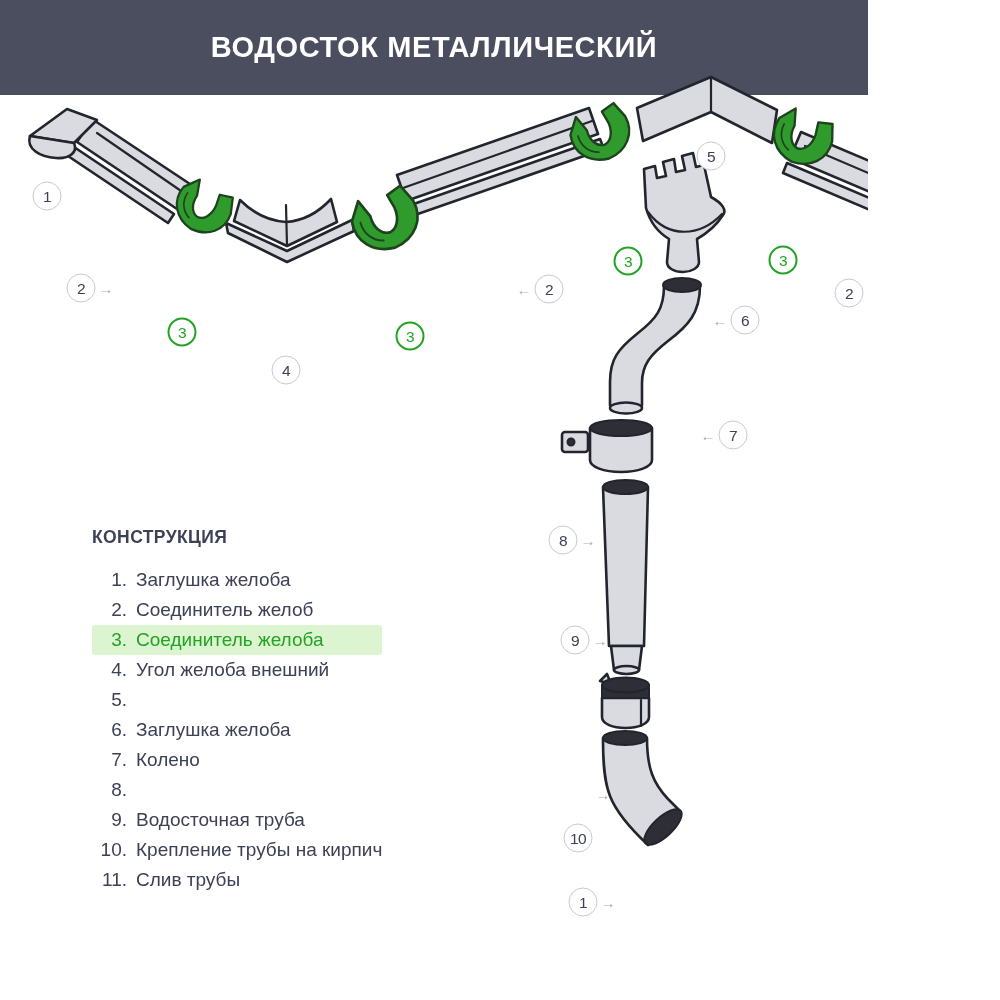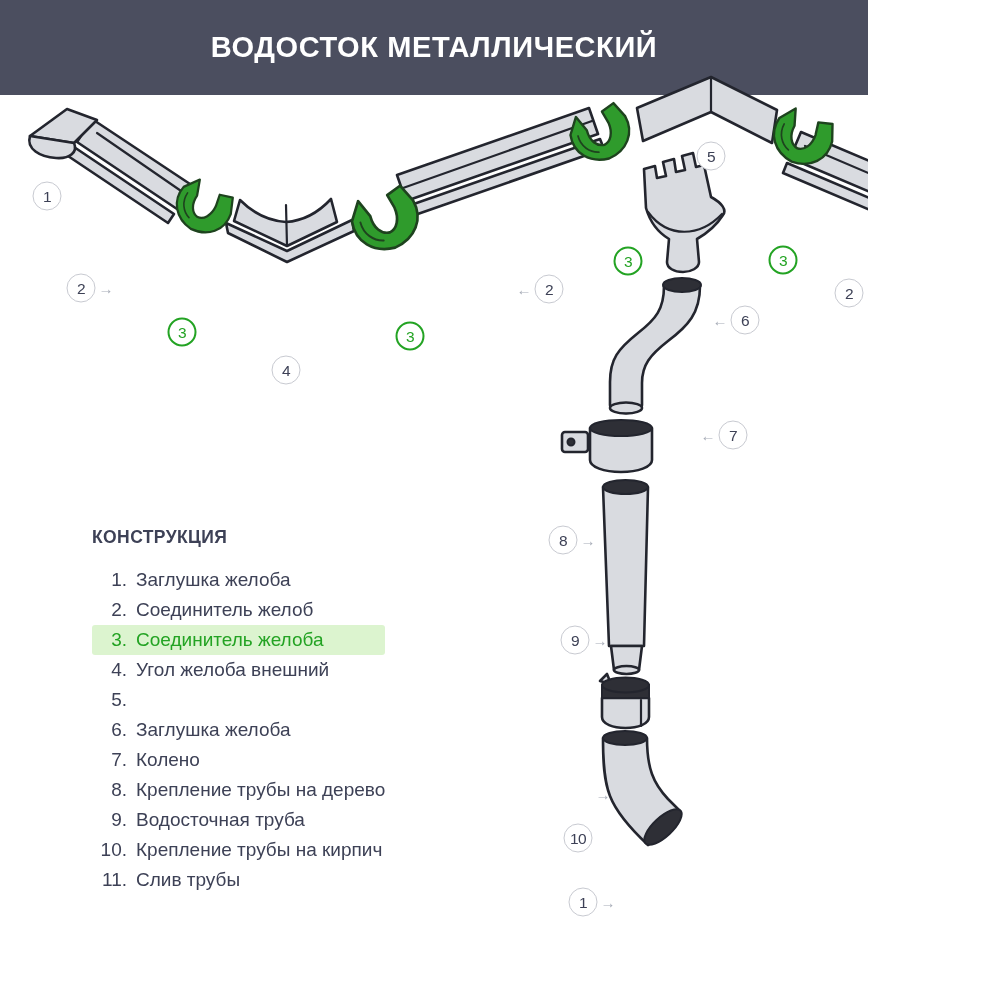--- a/index.html
+++ b/index.html
@@ -189,21 +189,20 @@
         <div class="legend-item">
           <span class="num">6.</span>
           <span class="lbl">Заглушка желоба</span>
         </div>
         <div class="legend-item">
           <span class="num">7.</span>
           <span class="lbl">Колено</span>
         </div>
         <div class="legend-item">
           <span class="num">8.</span>
-          <span class="lbl">Крепление трубы на дерево</span>
         </div>
         <div class="legend-item">
           <span class="num">9.</span>
           <span class="lbl">Водосточная труба</span>
         </div>
         <div class="legend-item">
           <span class="num">10.</span>
           <span class="lbl">Крепление трубы на кирпич</span>
         </div>
         <div class="legend-item">

